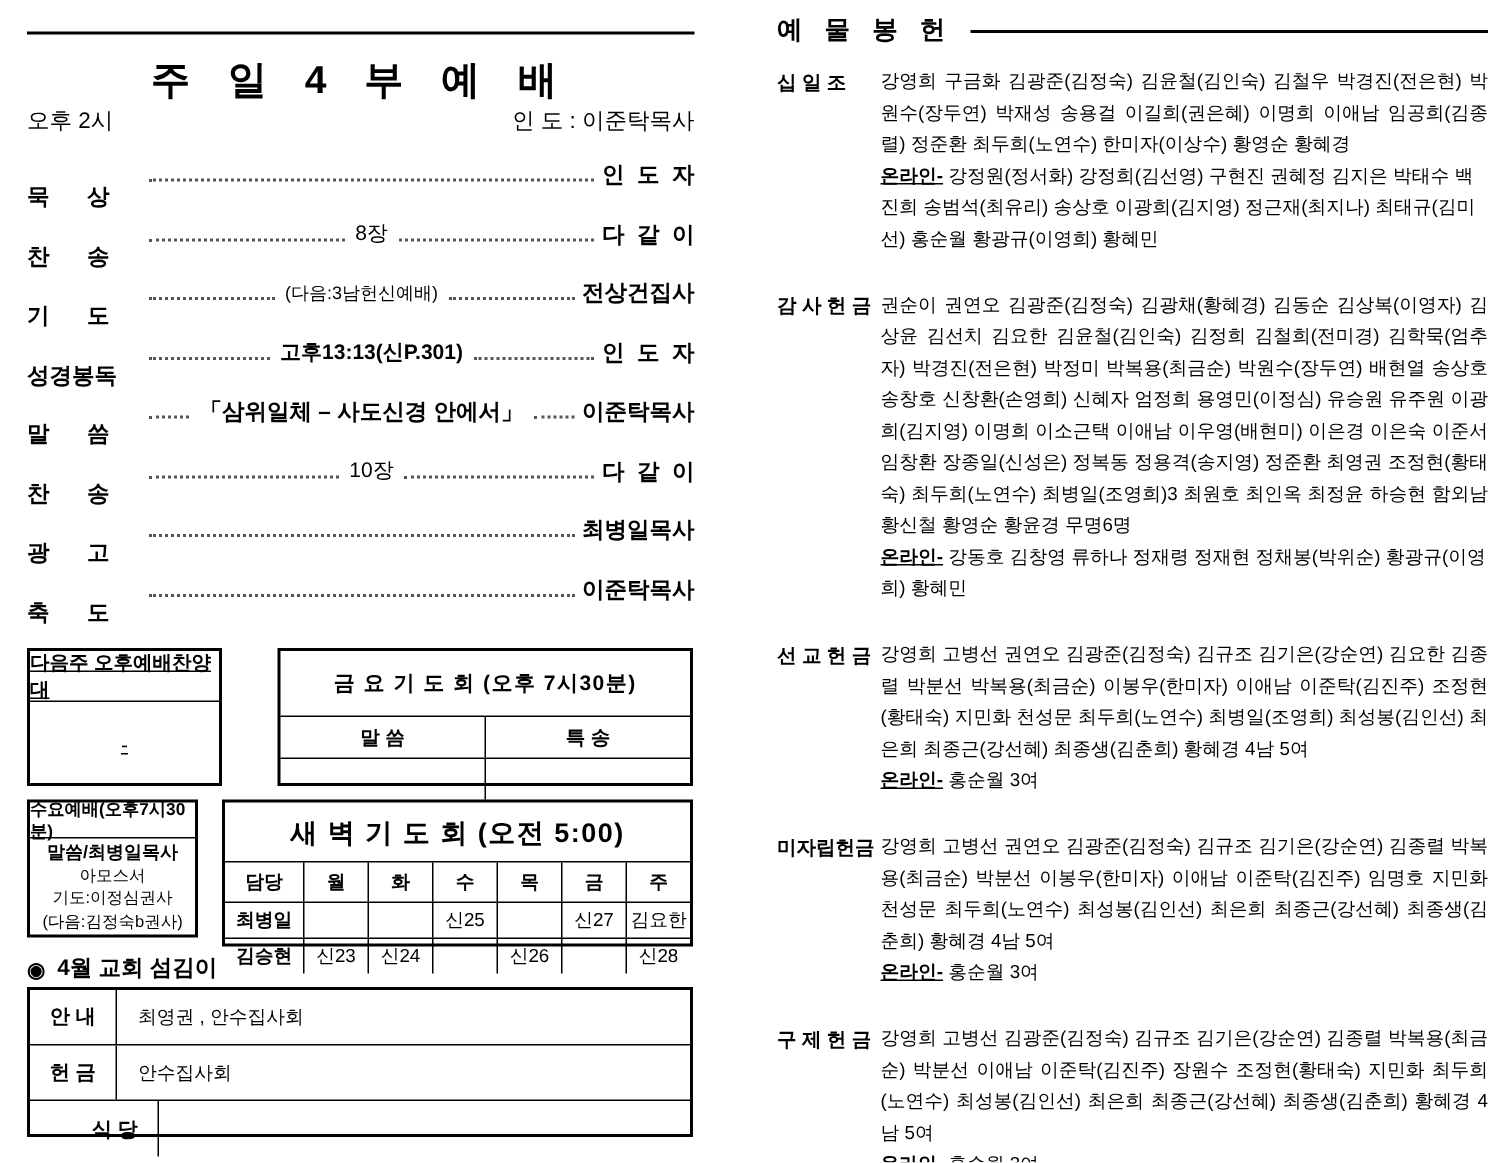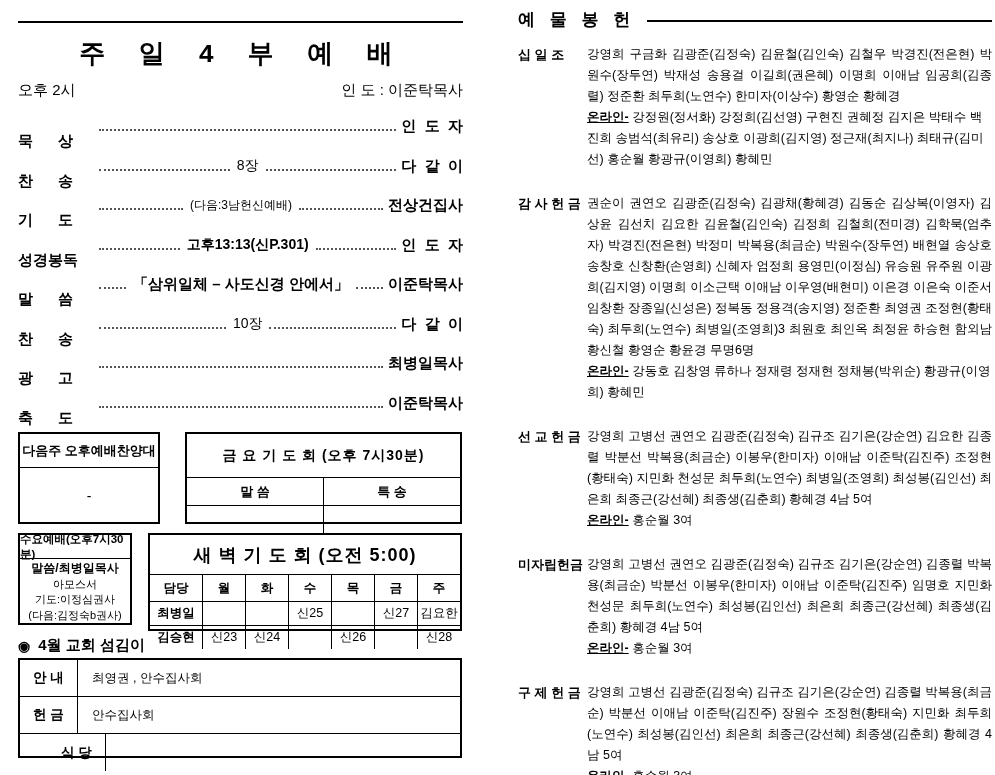--- a/index.html
+++ b/index.html
@@ -7,37 +7,37 @@
   body {
     width: 995px; height: 775px;
     font-family: "Liberation Sans", sans-serif;
     color: #000;
   }
   .page { position: relative; width: 995px; height: 775px; background: #fff; overflow: hidden; }
 
   
   .left-col { position: absolute; left: 18px; top: 0; width: 445px; height: 775px; }
   .top-rule { border-top: 2px solid #000; margin-top: 21px; }
-  .svc-title { text-align: center; font-size: 26px; font-weight: bold; letter-spacing: 9px; margin-top: 13px; white-space: pre; font-family: Liberation Mono, monospace; }
-  .svc-meta { display: flex; justify-content: space-between; font-size: 15px; margin-top: 10px; white-space: pre; }
+  .svc-title { text-align: center; font-size: 26px; font-weight: bold; letter-spacing: 9px; margin-top: 13px; white-space: pre; }
+  .svc-meta { display: flex; justify-content: space-between; font-size: 15px; margin-top: 0; white-space: pre; }
   .order { margin-top: 7px; }
   .orow { display: flex; align-items: center; height: 39.5px; font-size: 15px; font-weight: bold; }
   .olabel { width: 76px; white-space: pre; margin-top: 30px; }
   .oby { white-space: pre; }
   .dots { flex: 1; margin: 0 5px; height: 9px; border-bottom: 2px dotted #555; }
   .omid { white-space: pre; padding: 0 2px; }
   .omid.plain { font-weight: normal; font-size: 14px; }
   .omid.note  { font-weight: normal; font-size: 12px; }
   .omid.verse { font-weight: bold; font-size: 14px; }
   .omid.sermon{ font-weight: bold; font-size: 15px; }
 
   .box { border: 2px solid #000; position: absolute; background: #fff; }
   .cell-title { border-bottom: 1.5px solid #000; display: flex; align-items: center; justify-content: center; font-weight: bold; }
 
-  .choir-box { left: 0; top: 432px; width: 142px; height: 92px; }
+  .choir-box { left: 0; top: 432px; width: 130px; height: 92px; text-decoration: underline; }
   .choir-box .cell-title { height: 34px; font-size: 13px; }
   .choir-val { height: 56px; display: flex; align-items: center; justify-content: center; font-size: 14px; }
 
   .friday-box { left: 167px; top: 432px; width: 277px; height: 92px; }
   .friday-box .cell-title { height: 44px; font-size: 14px; letter-spacing: 1px; }
   .friday-row { display: flex; height: 28px; border-bottom: 1.5px solid #000; }
   .friday-row.vals { height: 30px; border-bottom: none; }
   .friday-cell { flex: 1; display: flex; align-items: center; justify-content: center; font-size: 13px; }
   .friday-cell.hd { font-weight: bold; }
   .friday-cell + .friday-cell { border-left: 1.5px solid #000; }

